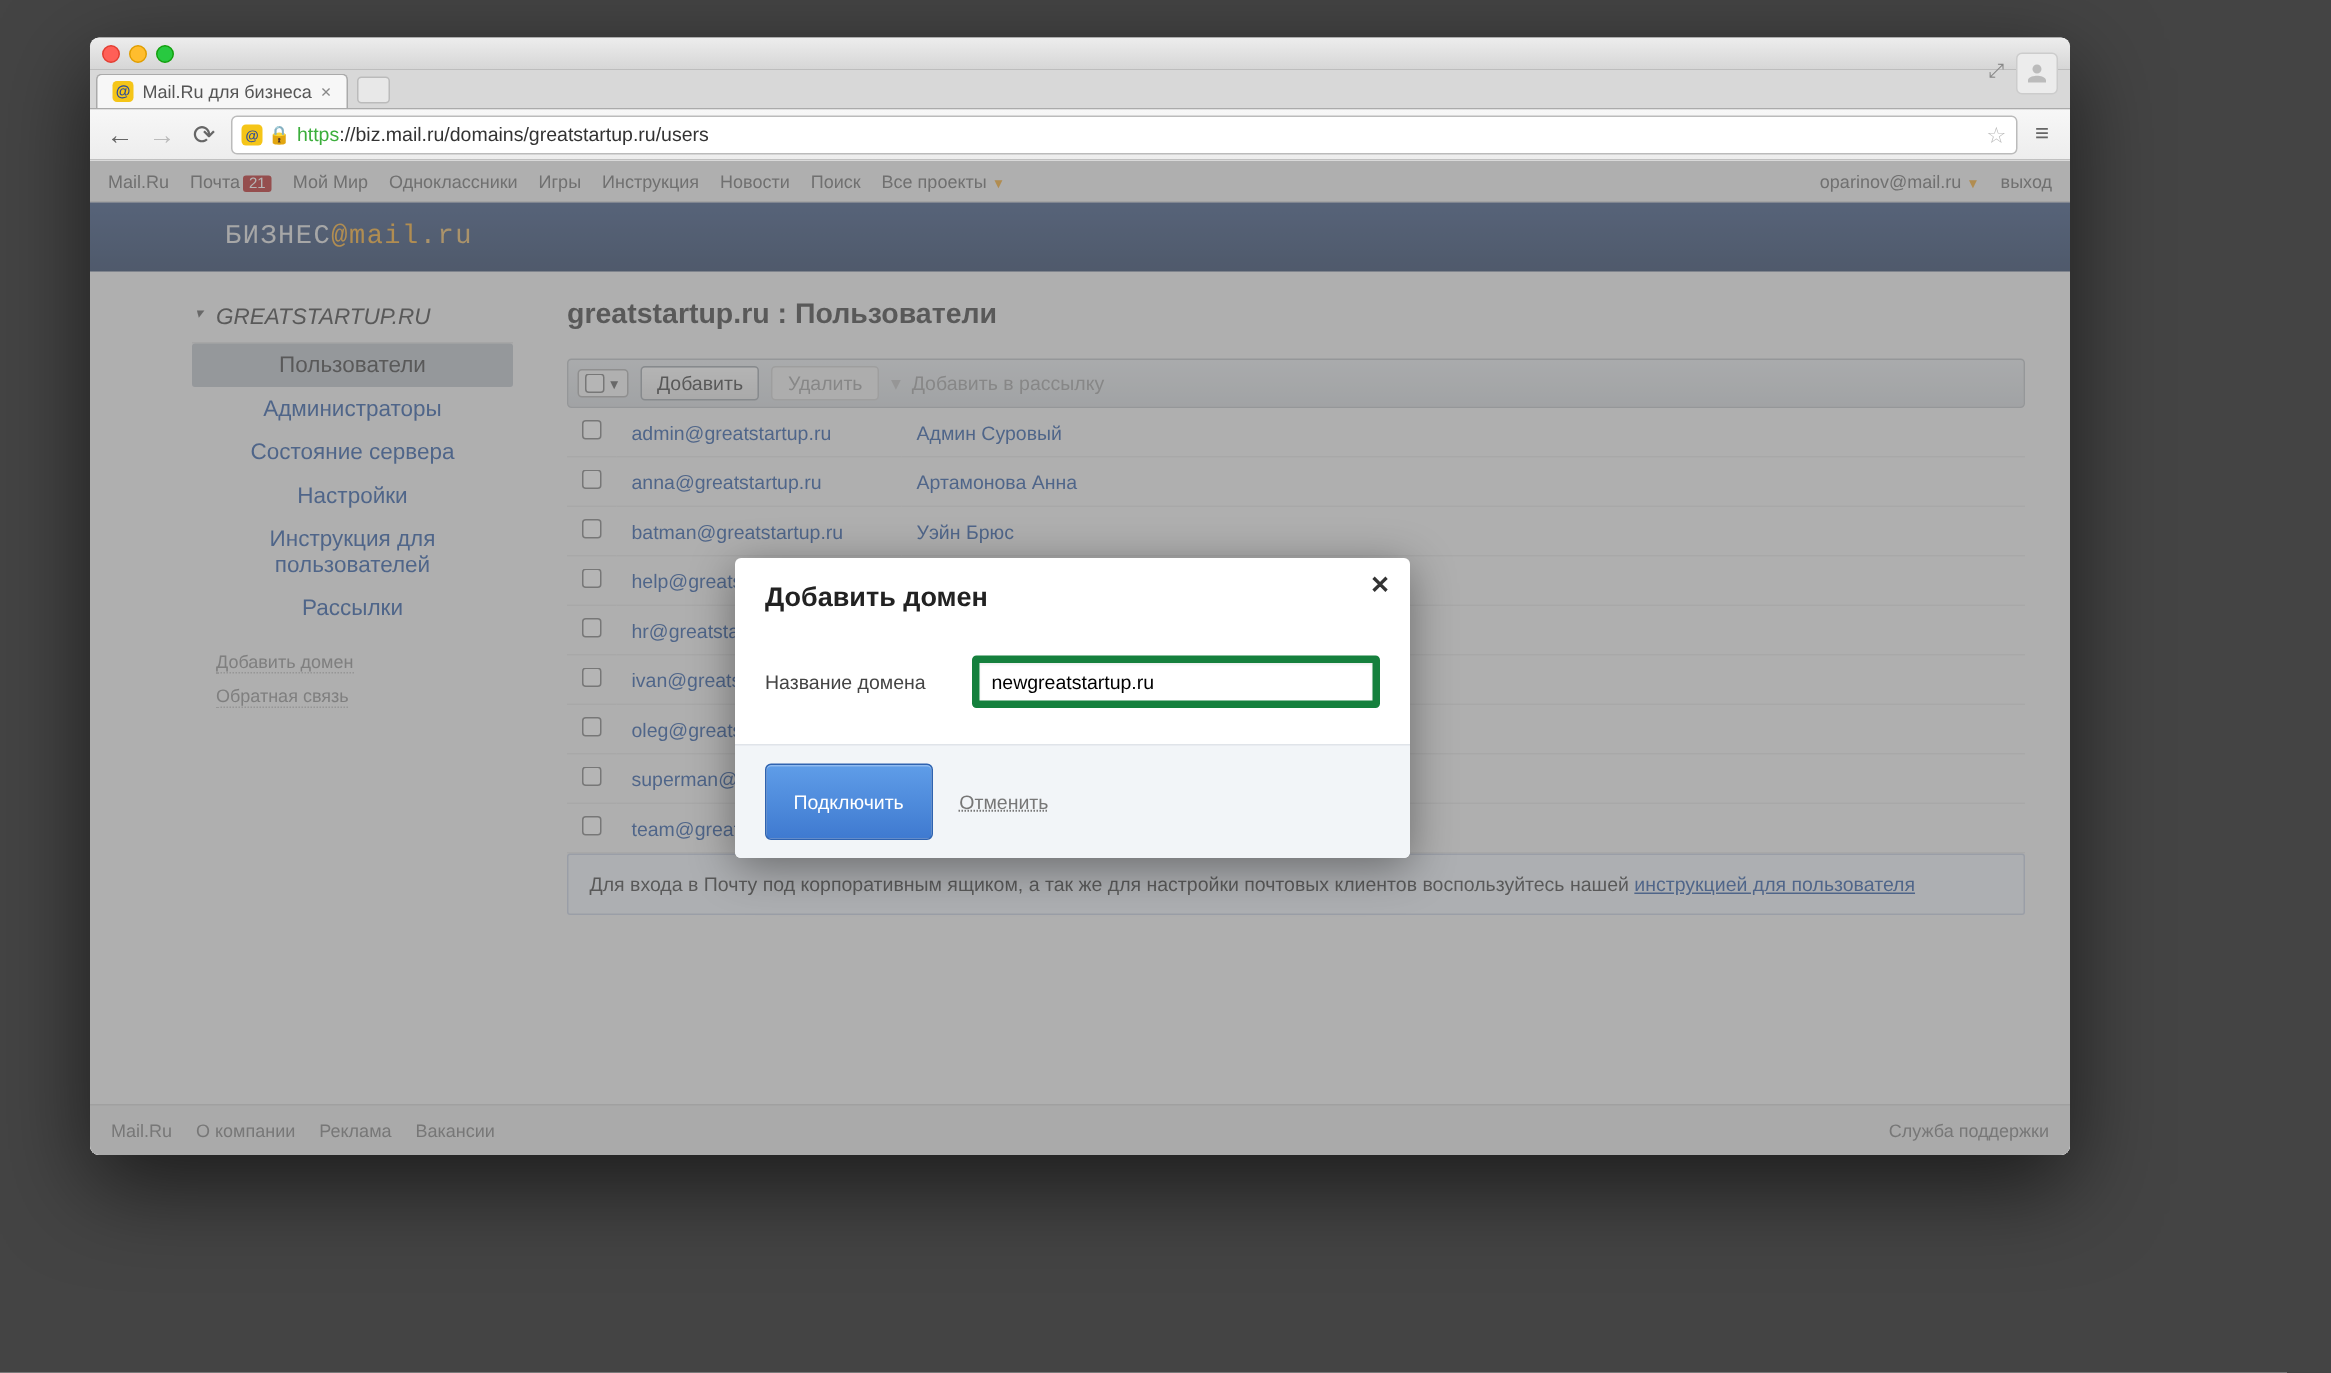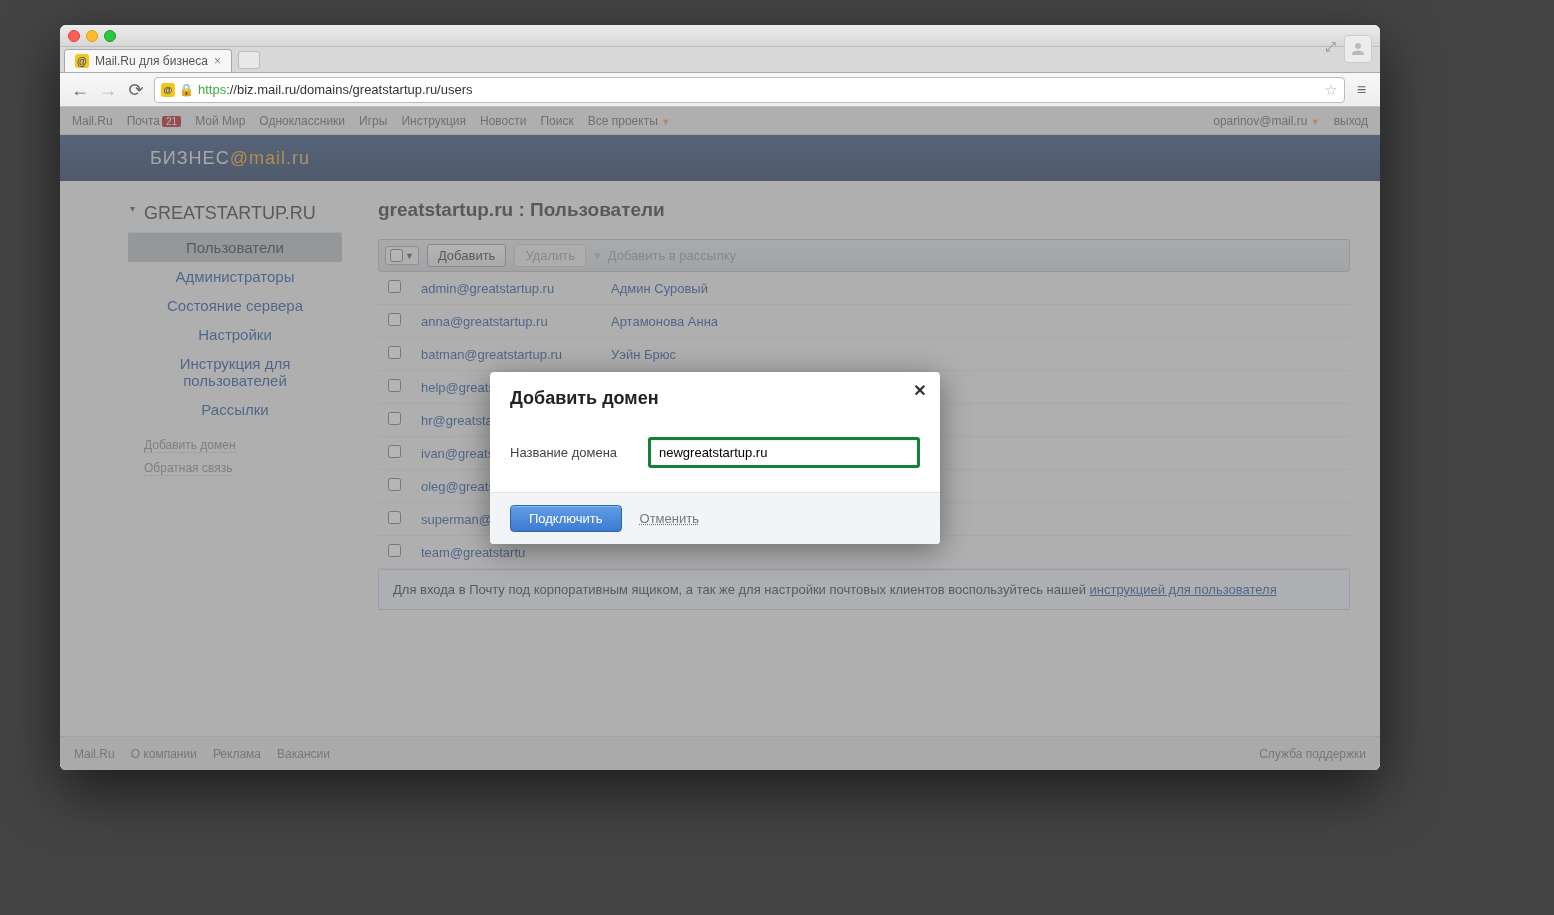--- a/index.html
+++ b/index.html
@@ -123,39 +123,40 @@
   .mailru-bar a{color:#666;text-decoration:none;}
   .mailru-bar .badge{background:#b91c1c;color:#fff;border-radius:2px;padding:0 4px;font-size:10px;margin-left:2px;text-align:right;}
   .mailru-header{
     height:46px;
     background:linear-gradient(#2f4a7a,#1e355c);
     display:flex;
     align-items:center;
     padding-left:90px;
   }
   .mailru-logo{
-    font-size:18px;color:#fff;letter-spacing:1px;
+    font-size:18px;color:#fff;letter-spacing:1px;font-family:Liberation Mono, monospace;
   }
   .mailru-logo .biz{color:#e0e0e0;}
   .mailru-logo .at{color:#f5a623;}
   .mailru-logo .mail{color:#f5a623;}
   .mailru-logo .ru{color:#e8b45a;}
   .content{
     display:flex;
     padding:18px 30px 0 68px;
     gap:36px;
   }
   .sidebar{
     width:214px;
     flex-shrink:0;
   }
   .sidebar .domain-title{
-    font-size:18px;color:#333;font-weight:normal;
+    font-size:15px;color:#333;font-weight:normal;
     padding:4px 0 8px 16px;
     position:relative;
+    font-style:italic;
   }
   .sidebar .domain-title::before{
     content:"▾"; position:absolute; left:2px; top:4px; font-size:10px; color:#555;
   }
   .side-nav{list-style:none;border-top:1px solid #ddd;}
   .side-nav li{
     padding:6px 16px;
     color:#1e4f9e;
     font-size:15px;
     cursor:pointer;
@@ -271,39 +272,39 @@
     padding:18px 20px 24px;
     display:flex;
     align-items:center;
     gap:18px;
     font-size:13px;
     color:#444;
   }
   .modal-body label{width:120px;}
   .modal-body input{
     flex:1;
-    border:3px solid #15803d;
+    border:5px solid #15803d;
     border-radius:3px;
     padding:5px 8px;
     font-size:13px;
     box-shadow:inset 0 1px 2px rgba(0,0,0,.08);
   }
   .modal-foot{
     background:#f2f5f8;
     border-top:1px solid #e0e4e9;
     padding:12px 20px;
     display:flex;
     align-items:center;
     gap:18px;
   }
   .modal-foot .primary{
     background:linear-gradient(#5f9de8,#3f7ad0);
     border:1px solid #2f63b0;
     color:#fff;
-    padding:5px 18px;
+    padding:17px 18px;
     border-radius:4px;
     font-size:13px;
     cursor:pointer;
     box-shadow:inset 0 1px 0 rgba(255,255,255,.3);
   }
   .modal-foot .cancel{
     color:#777;
     font-size:13px;
     text-decoration:underline dotted;
     cursor:pointer;

